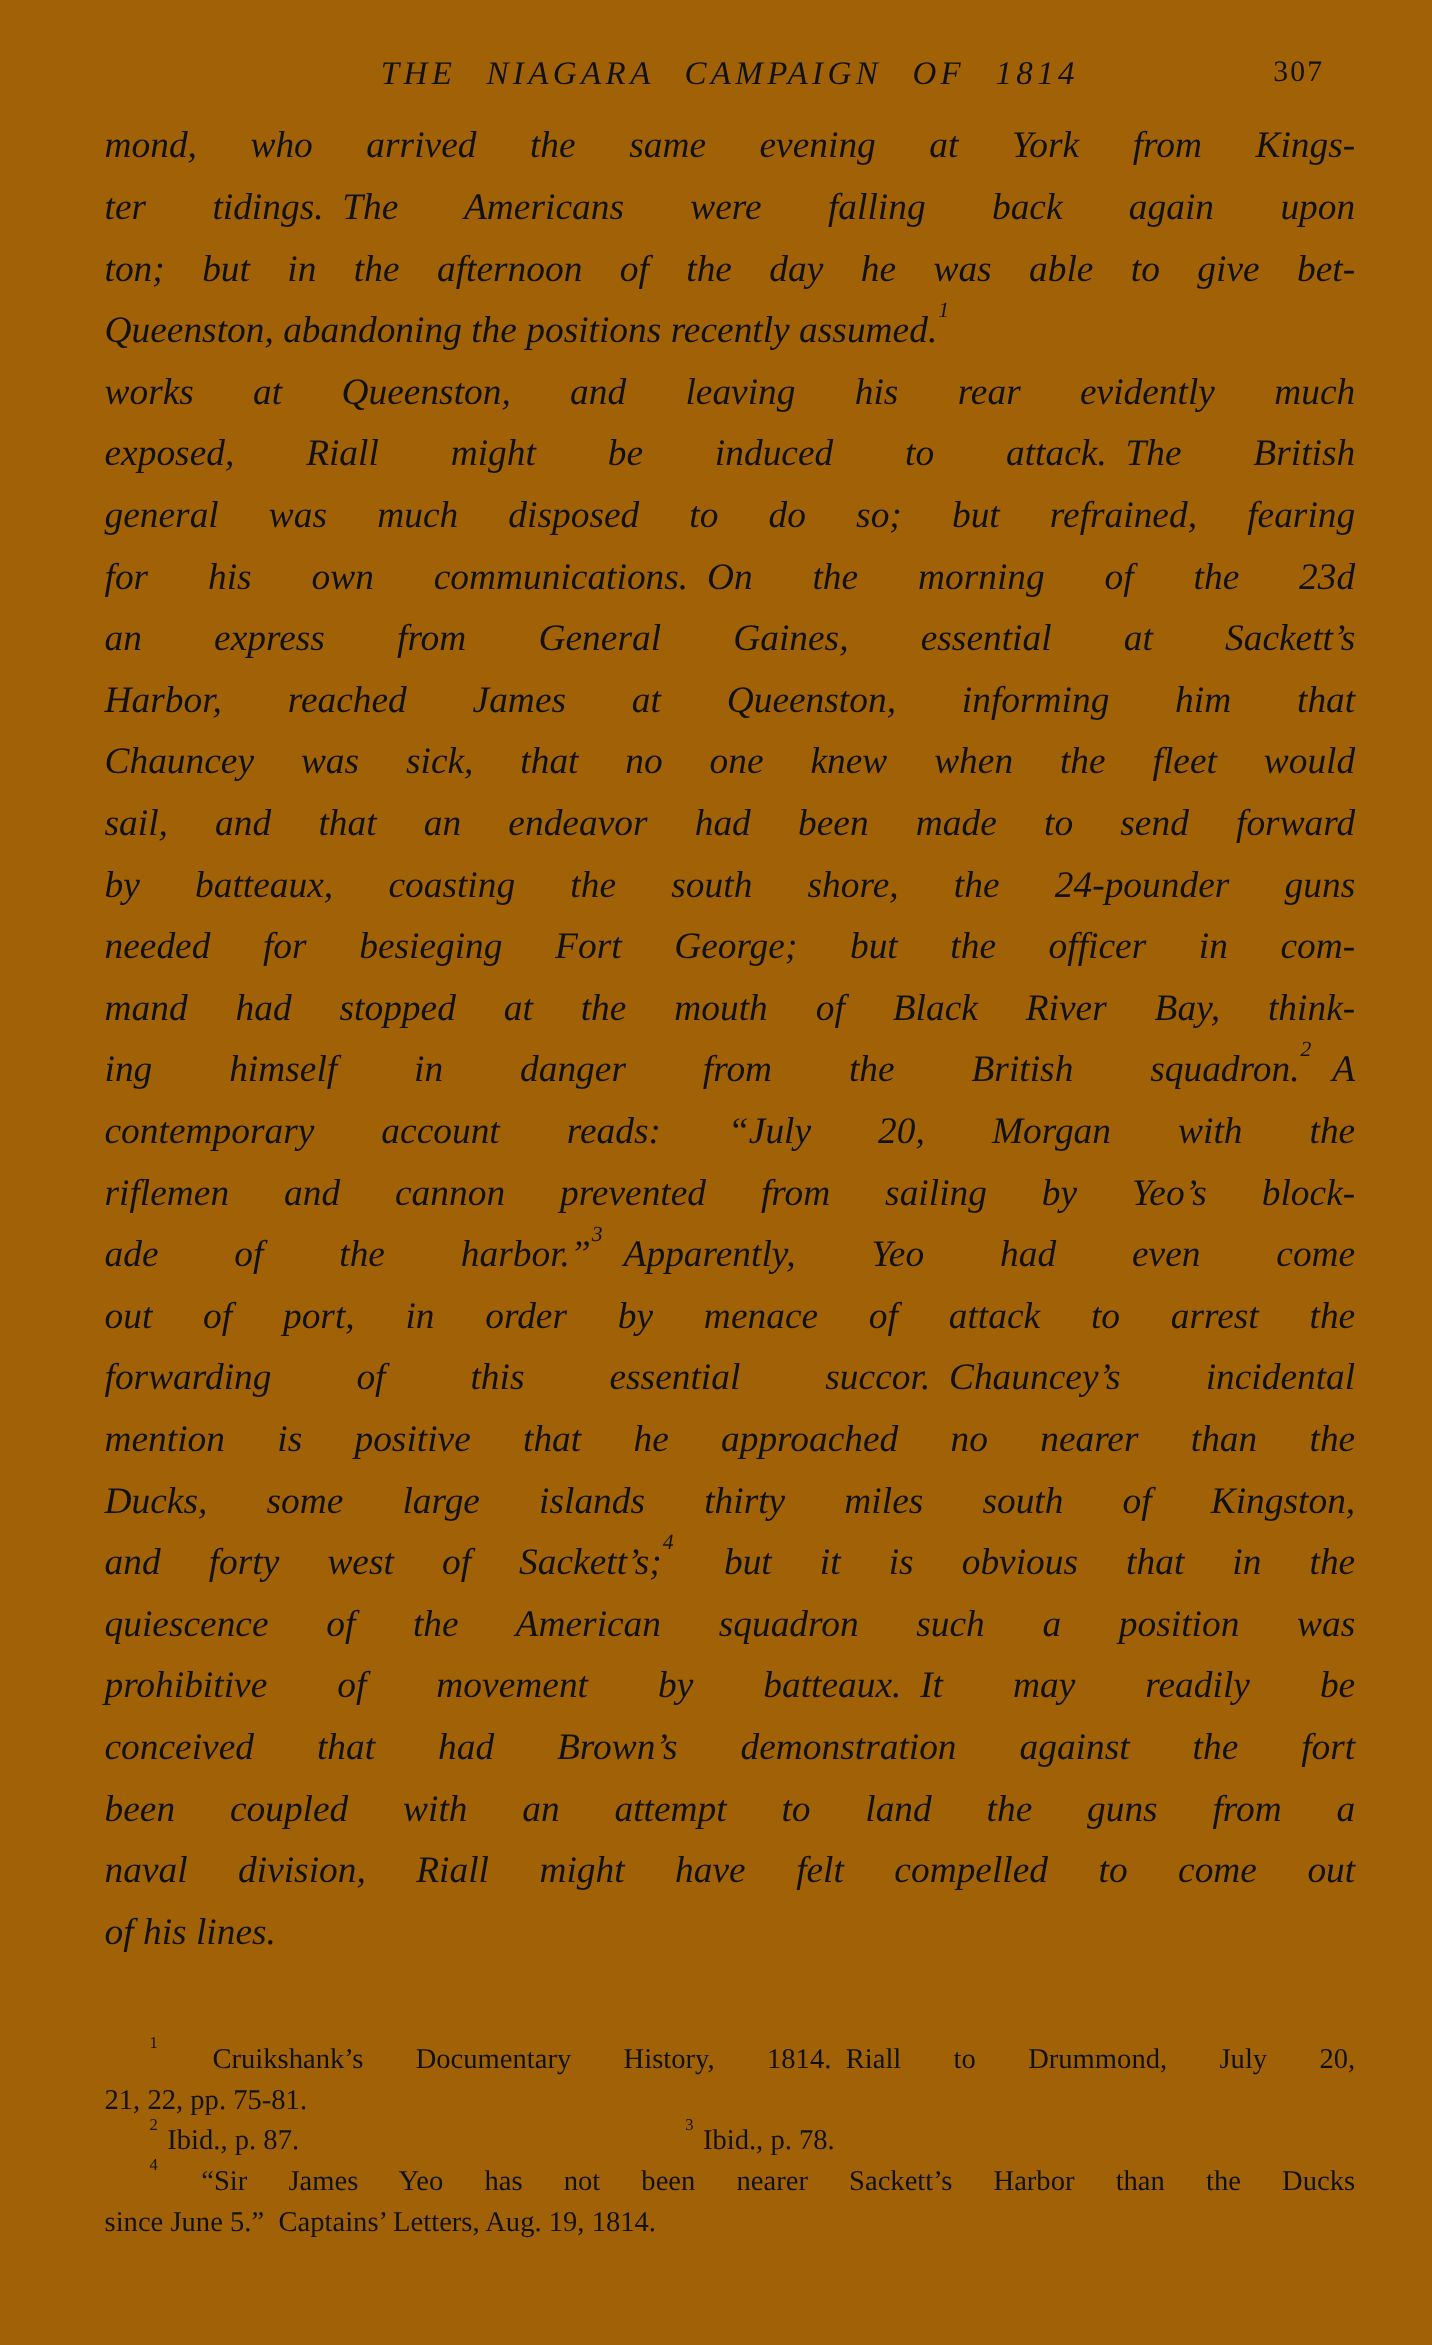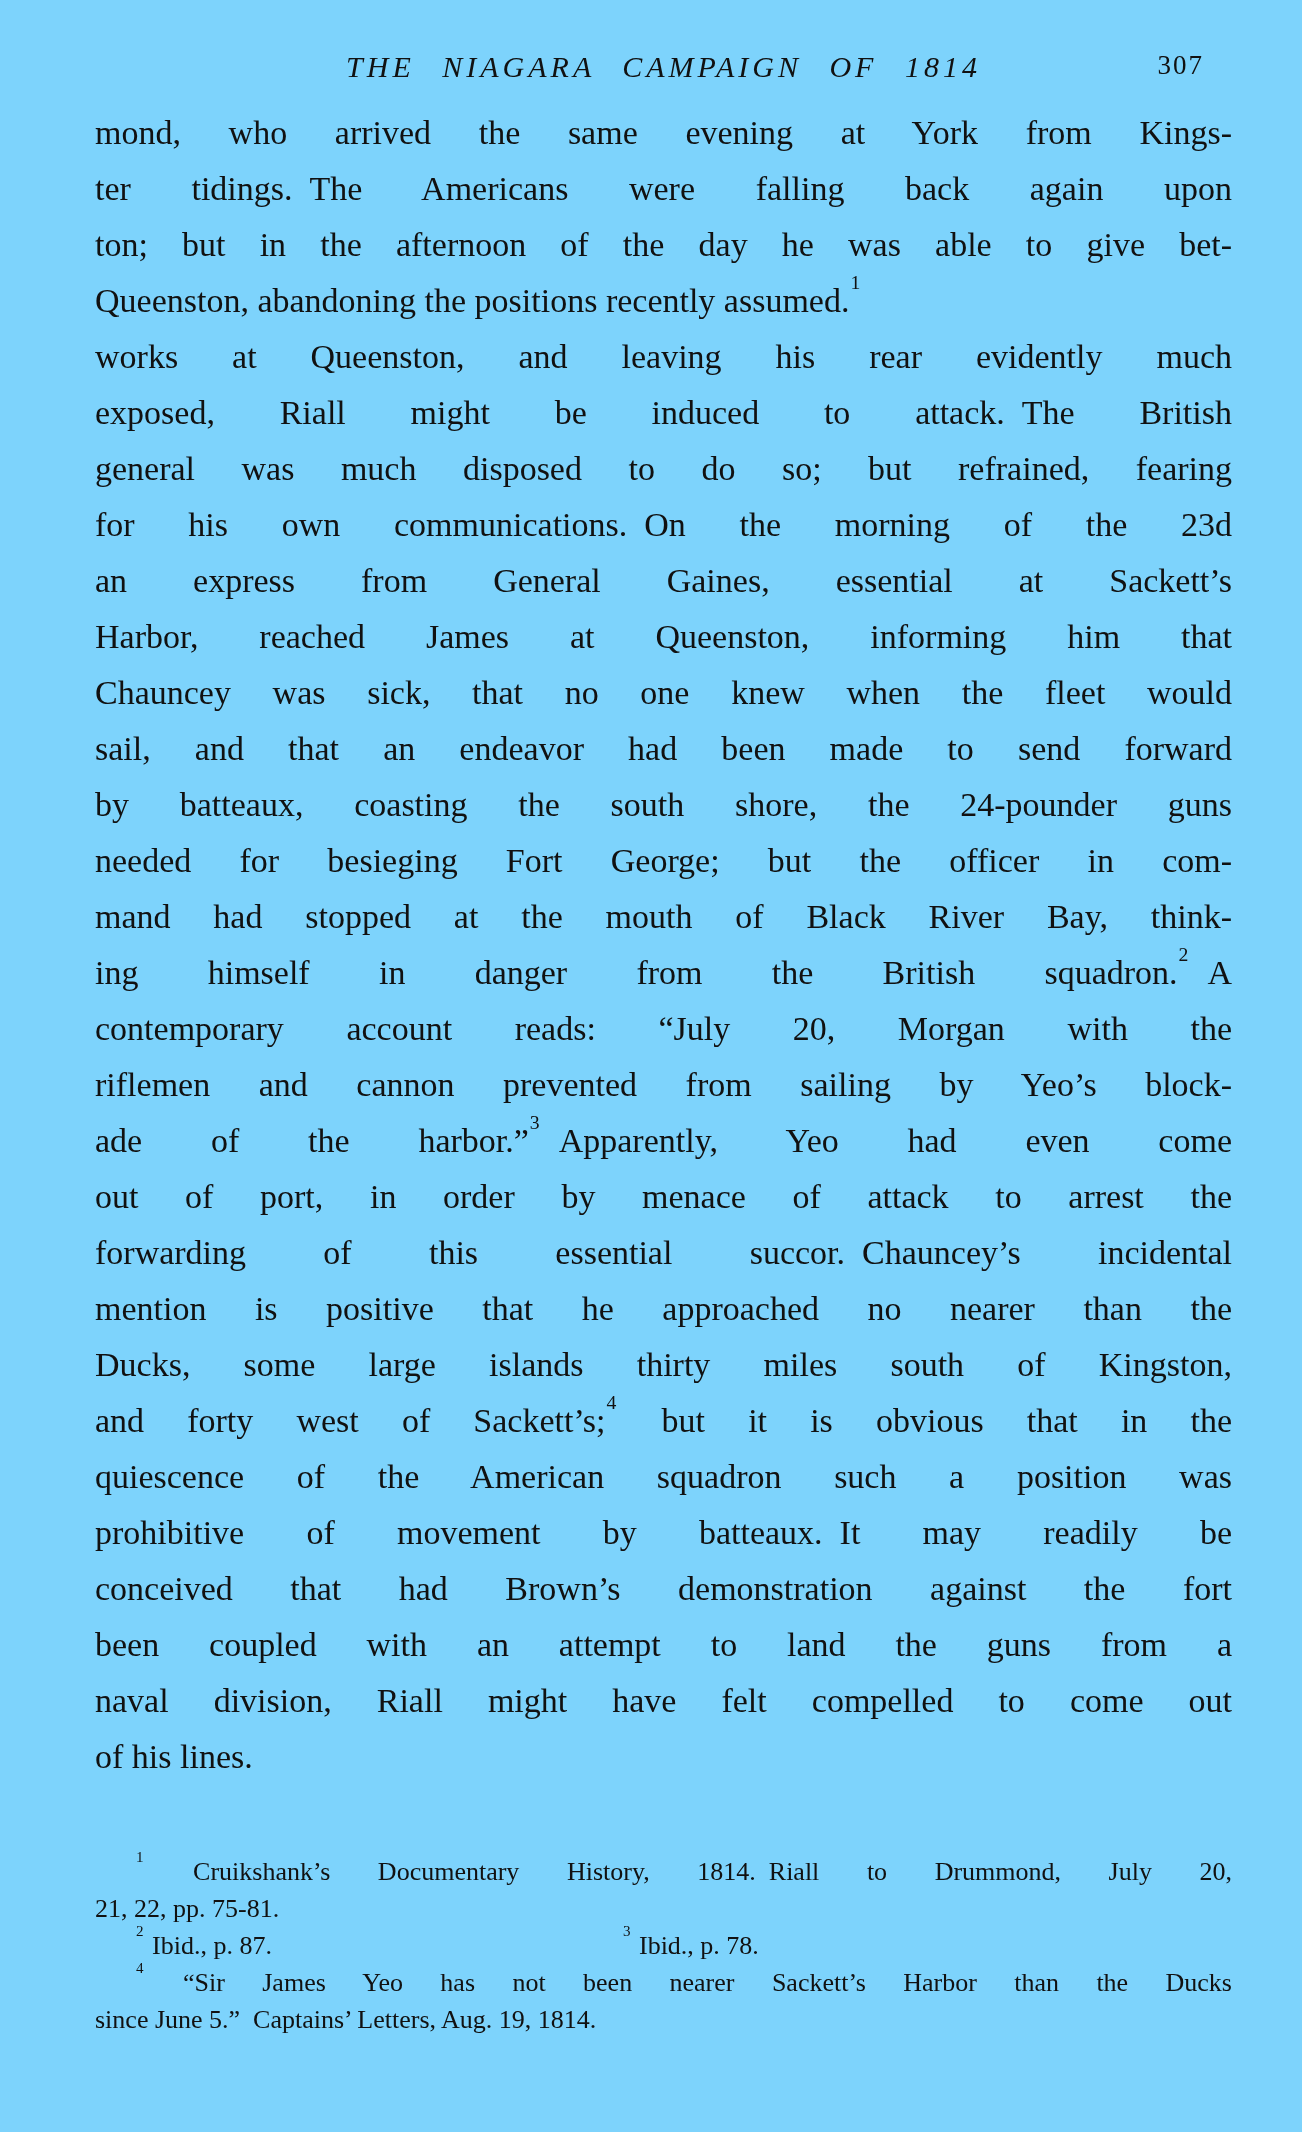--- a/index.html
+++ b/index.html
@@ -4,21 +4,21 @@
 <style>
   html, body {
     margin: 0;
     padding: 0;
     background: #ffffff;
   }
   .page {
     position: relative;
     width: 1302px;
     height: 2132px;
-    background: #7dd3fc;
+    background: #a16207;
     color: #111111;
     font-family: "Liberation Serif", "DejaVu Serif", serif;
     overflow: hidden;
   }
   
   .running-head {
     position: absolute;
     top: 50px;
     left: 95px;
     width: 1137px;
@@ -45,20 +45,21 @@
     position: absolute;
     top: 105px;
     left: 95px;
     width: 1137px;
     font-size: 34px;
     line-height: 56px;
   }
   .tline {
     text-align: justify;
     text-align-last: justify;
+    font-style: italic;
   }
   .tline-last {
     text-align-last: left;
   }
   .tline-indent {
     text-indent: 38px;
   }
   
   .footnotes {
     position: absolute;

